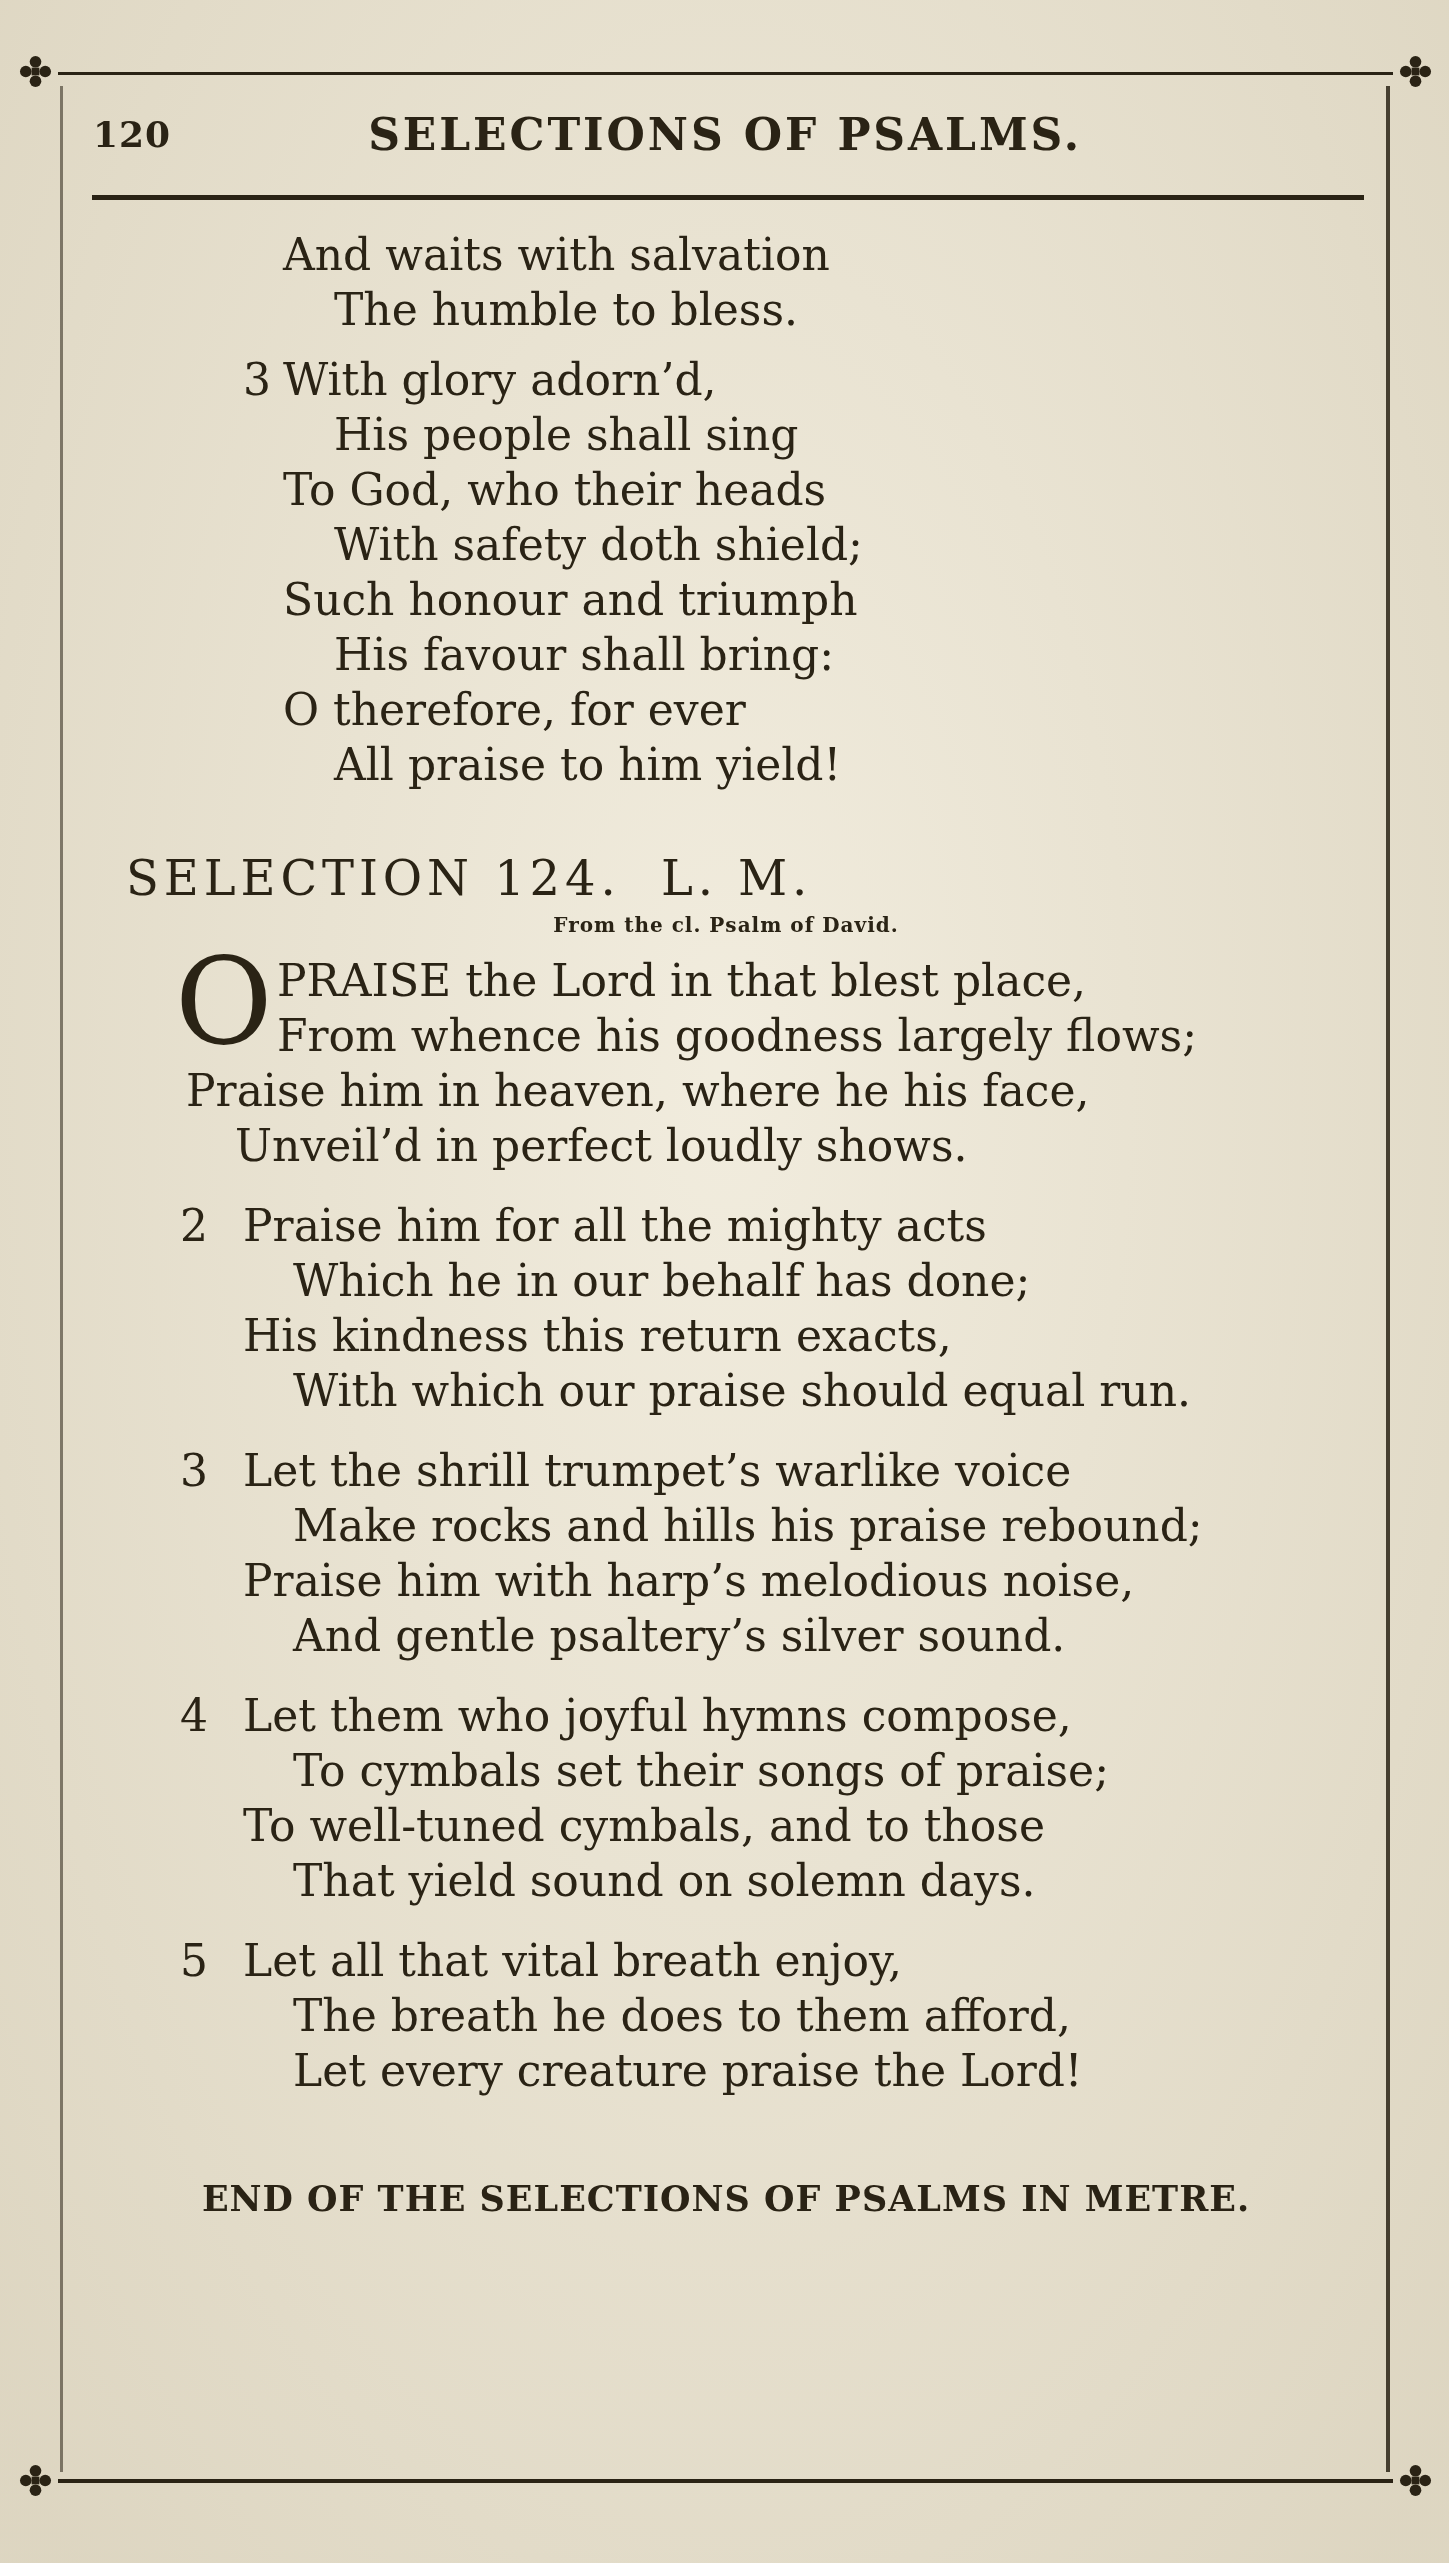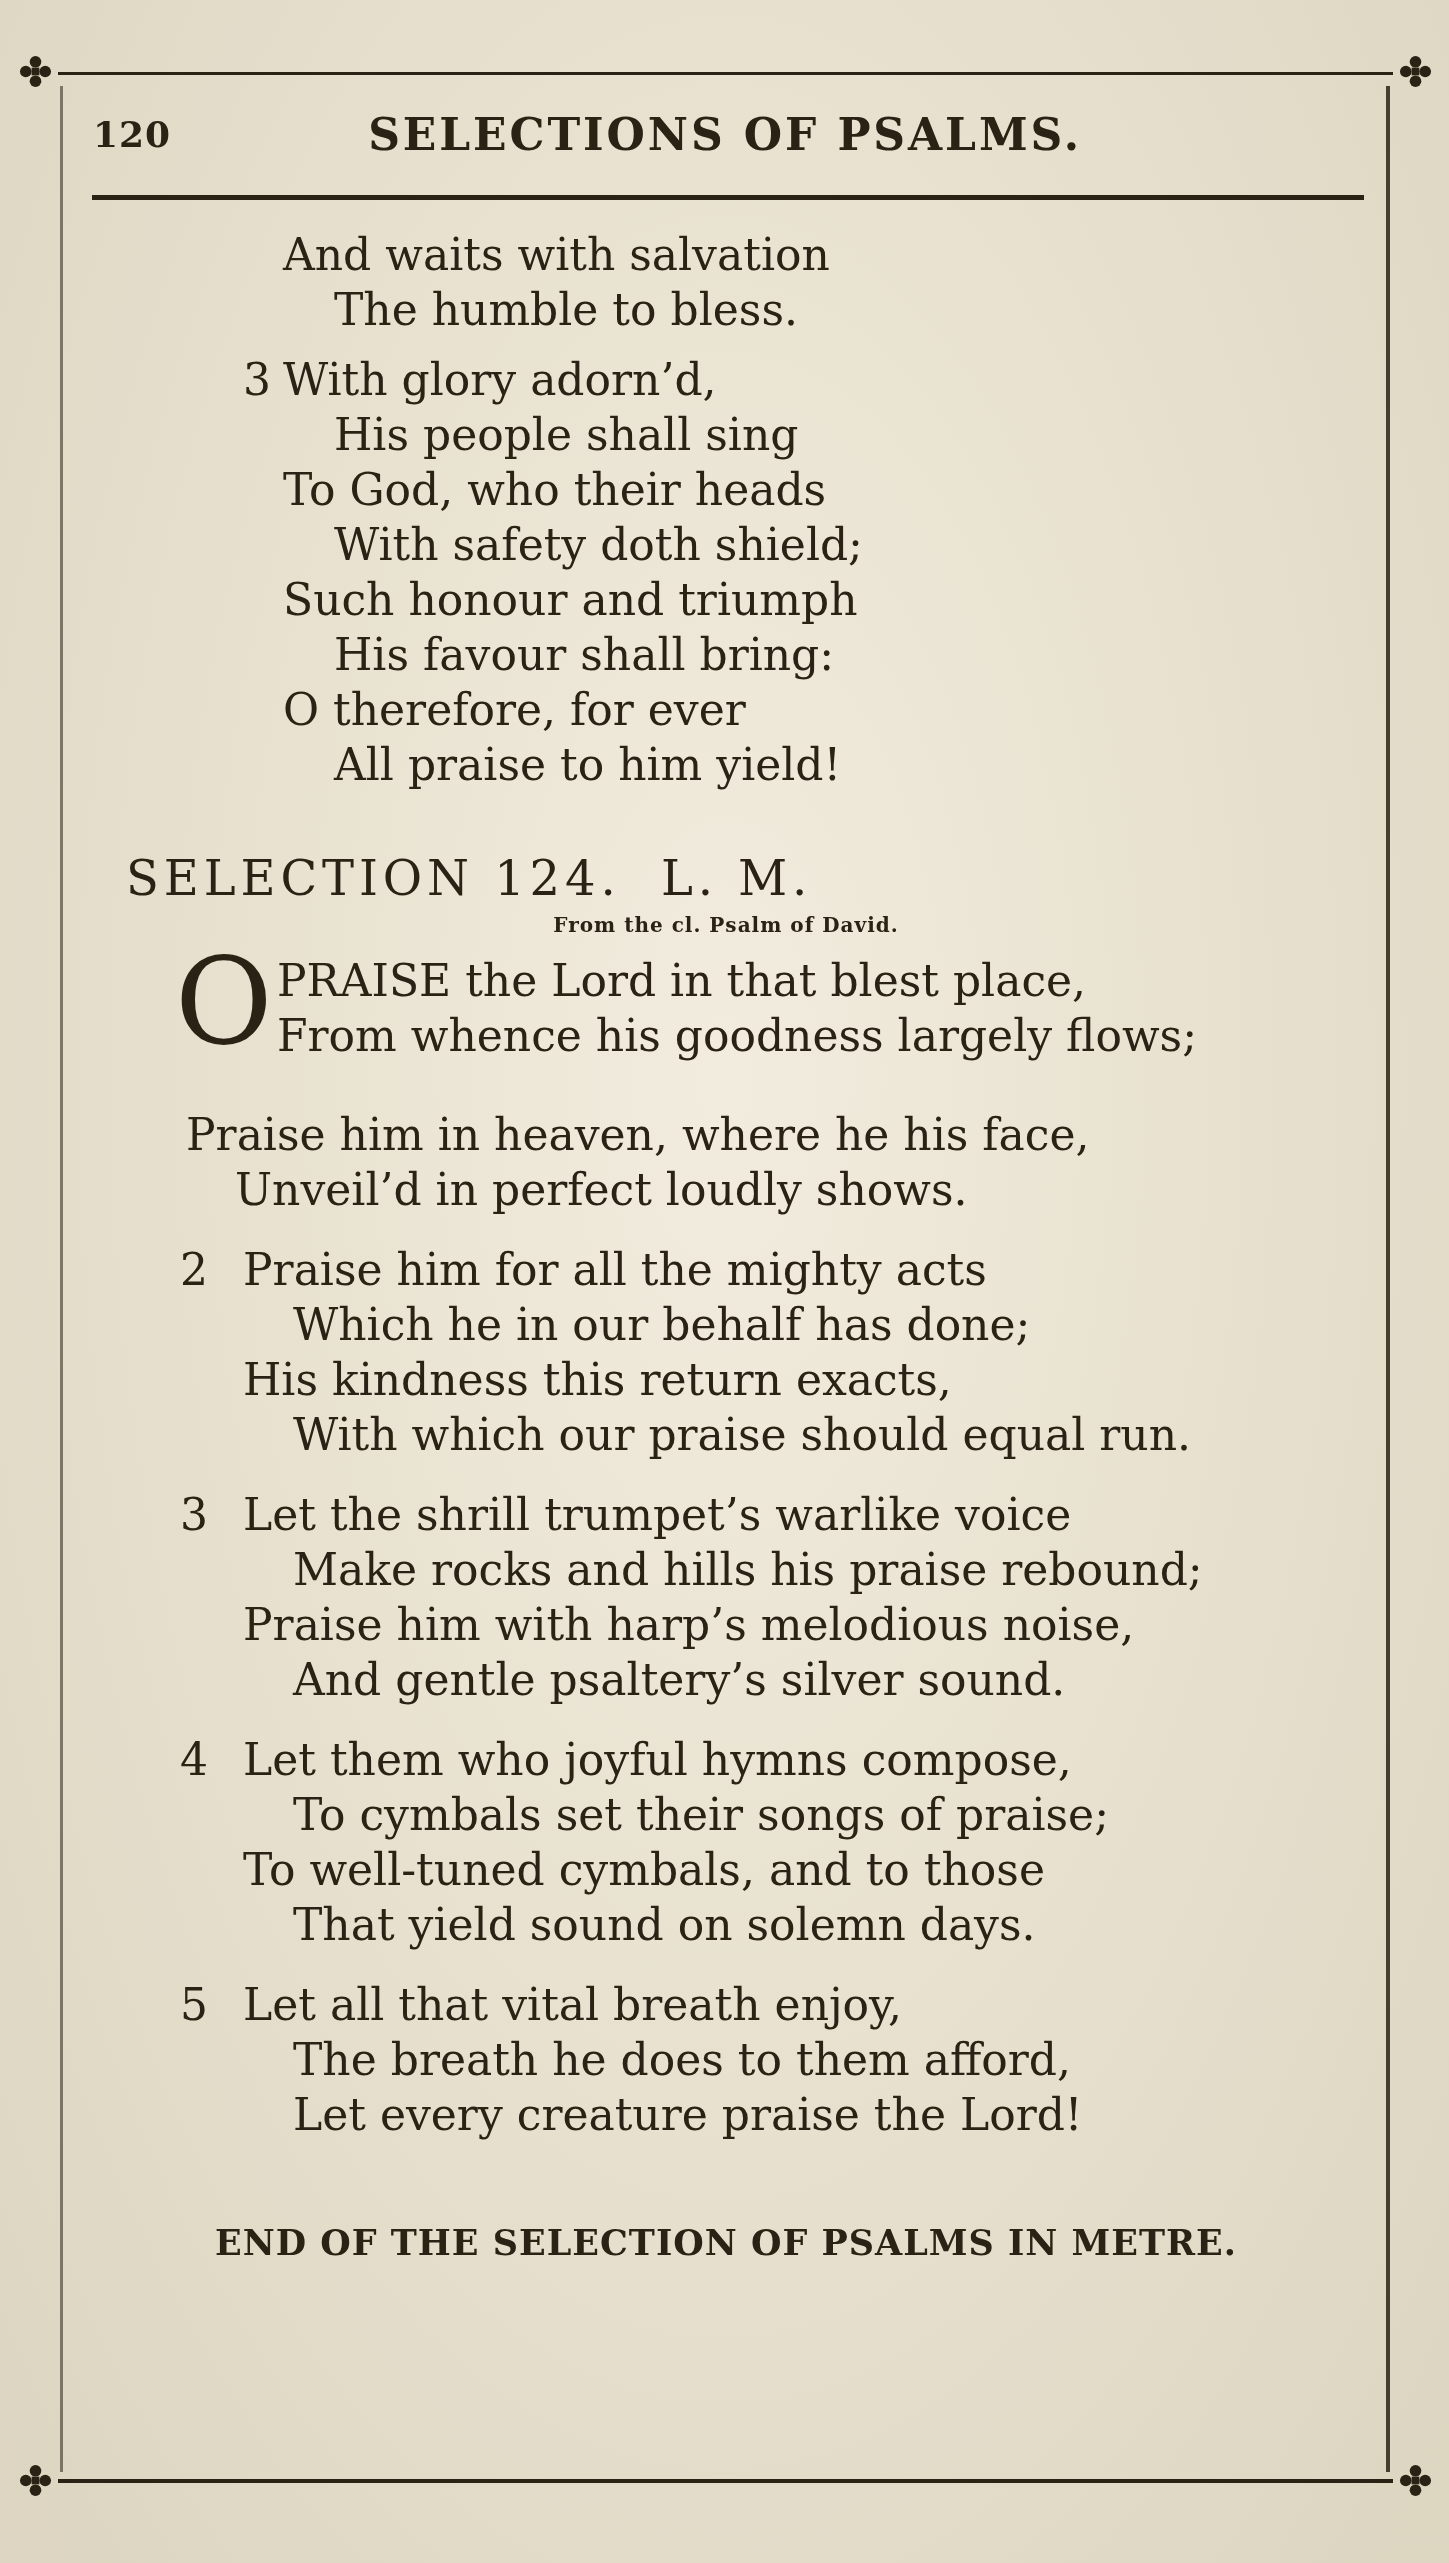--- a/index.html
+++ b/index.html
@@ -58,21 +58,21 @@
   .selection-subheading {
     margin-top: 7.8px;
     text-align: center; font-size: 20px; font-weight: bold; letter-spacing: 1px;
   }
   
   .selection-body { margin-top: 15.5px; }
   .selection-body .stanza { margin-bottom: 25px; }
   .selection-body .verse-line.i0 { padding-left: 117px; }
   .selection-body .verse-line.i1 { padding-left: 167px; }
   .selection-body .verse-line.i2 { padding-left: 151px; } 
-  .selection-body .verse-line.i3 { padding-left: 60px; margin-top: 44px;  } 
+  .selection-body .verse-line.i3 { padding-left: 60px;  } 
   .selection-body .verse-line.i4 { padding-left: 109px; } 
   .selection-body .stanza-number { left: 54px; }
   .dropcap {
     position: absolute; left: 49px; top: -5.8px;
     font-size: 119px; line-height: 111px; font-weight: normal;
   }
   
   .end-note {
     margin-top: 80px;
     text-align: center; font-size: 35px; font-weight: bold; letter-spacing: 1px;
@@ -186,17 +186,17 @@
           <div class="verse-line i0">To well-tuned cymbals, and to those</div>
           <div class="verse-line i1">That yield sound on solemn days.</div>
         </div>
         <div class="stanza">
           <div class="verse-line i0"><span class="stanza-number">5</span>Let all that vital breath enjoy,</div>
           <div class="verse-line i1">The breath he does to them afford,</div>
           <div class="verse-line i1">Let every creature praise the Lord!</div>
         </div>
       </div>
 
-    <div class="end-note">END OF THE SELECTION OF PSALMS IN METRE.</div>
+    <div class="end-note">END OF THE SELECTIONS OF PSALMS IN METRE.</div>
 
   </div>
 </div>
 
 
 </body></html>

